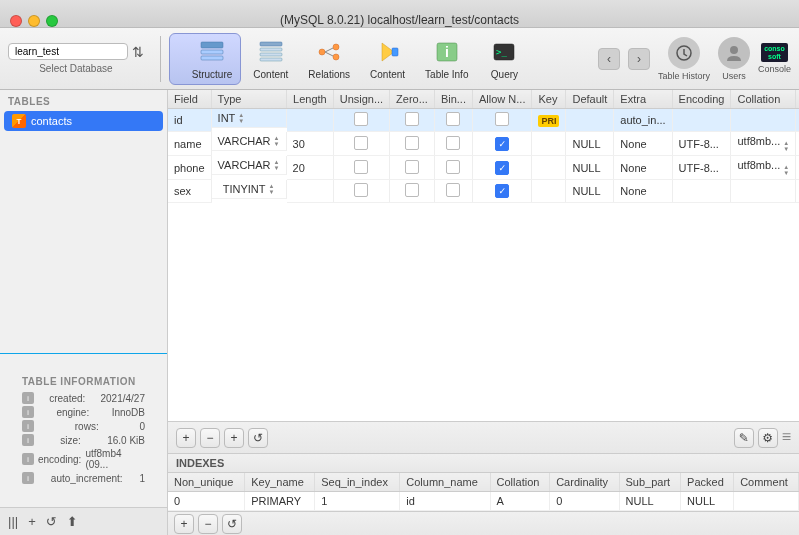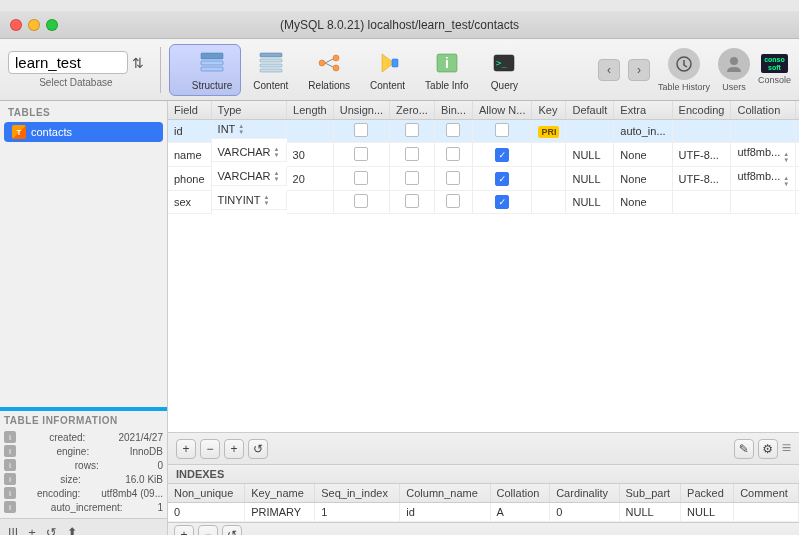--- a/index.html
+++ b/index.html
@@ -10,26 +10,25 @@
       width: 799px;
       height: 535px;
       overflow: hidden;
     }
 
     
     .title-bar {
       background: linear-gradient(180deg, #e0e0e0 0%, #d0d0d0 100%);
       height: 28px;
       display: flex;
-      align-items: center;
+      align-items: flex-end;
       justify-content: center;
       border-bottom: 1px solid #bbb;
       position: relative;
       flex-shrink: 0;
-      margin-top: 11px;
     }
     .traffic-lights {
       position: absolute;
       left: 10px;
       display: flex;
       gap: 6px;
       align-items: center;
     }
     .traffic-light {
       width: 12px; height: 12px;
@@ -67,21 +66,21 @@
       display: flex;
       flex-direction: column;
       align-items: center;
       margin-right: 8px;
     }
     .db-select {
       background: white;
       border: 1px solid #bbb;
       border-radius: 4px;
       padding: 2px 16px 2px 6px;
-      font-size: 15px;
+      font-size: 10px;
       width: 120px;
       appearance: none;
       -webkit-appearance: none;
       cursor: pointer;
     }
     .db-label {
       font-size: 10px;
       color: #666;
       margin-top: 3px;
     }
@@ -201,22 +200,22 @@
       font-size: 8px; color: white; font-weight: bold;
       flex-shrink: 0;
     }
     .table-name {
       font-size: 11px;
     }
     .table-item.selected .table-name { color: white; }
 
     .sidebar-info {
       margin-top: auto;
-      padding: 4px;
-      border-top: 4px solid #0ea5e9;
+      padding: 22px;
+      border-top: 1px solid #0ea5e9;
     }
     .sidebar-info-label {
       font-size: 10px;
       font-weight: 600;
       color: #888;
       margin-bottom: 4px;
       letter-spacing: 0.5px;
     }
     .info-row {
       display: flex;
@@ -654,21 +653,21 @@
                 <td>None</td>
                 <td>UTF-8...</td>
                 <td>utf8mb...<span class="stepper">
                     <span class="stepper-arrow">▲</span>
                     <span class="stepper-arrow">▼</span>
                   </span></td>
                 <td></td>
               </tr>
               <tr>
                 <td style="cursor: pointer;">sex</td>
-                <td style="display: flex; align-items: center;">TINYINT<span class="stepper">
+                <td style="display: flex; align-items: center; justify-content: center;">TINYINT<span class="stepper">
                     <span class="stepper-arrow">▲</span>
                     <span class="stepper-arrow">▼</span>
                   </span></td>
                 <td></td>
                 <td style="text-align: center;"><span class="checkbox-cell"></span></td>
                 <td style="text-align: center;"><span class="checkbox-cell"></span></td>
                 <td style="text-align: center;"><span class="checkbox-cell"></span></td>
                 <td style="text-align: center;"><span class="checkbox-cell checkbox-checked"></span></td>
                 <td></td>
                 <td>NULL</td>

